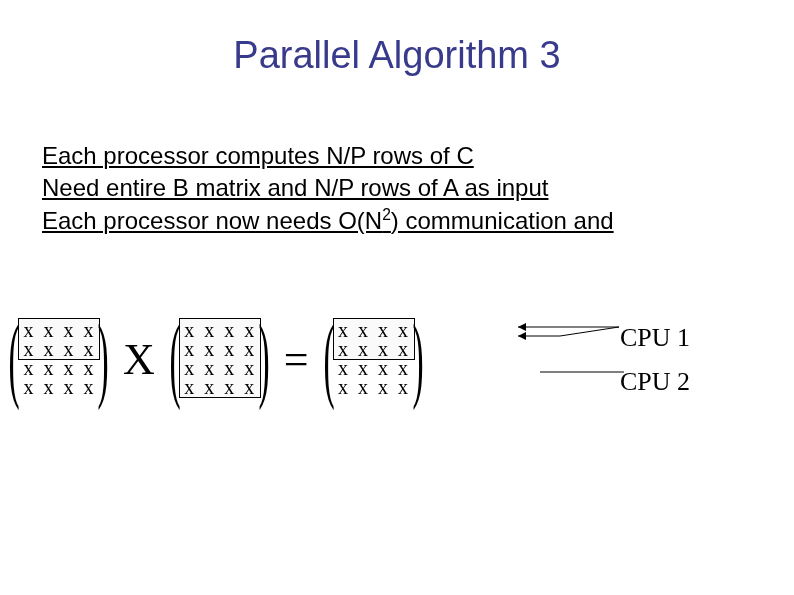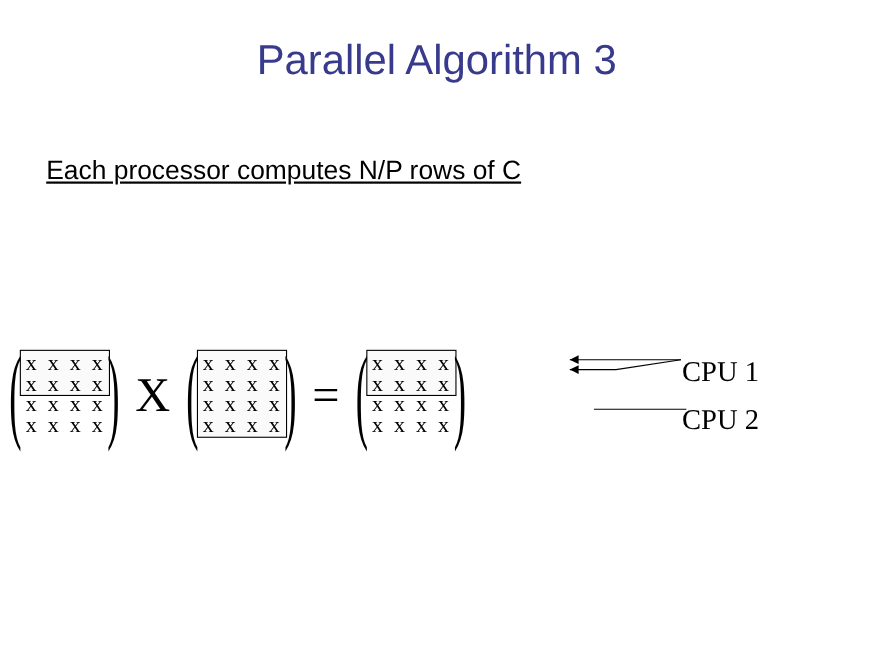--- a/index.html
+++ b/index.html
@@ -121,20 +121,24 @@
 </style>
 </head>
 <body>
 
 <div class="slide">
 
   <div class="title">Parallel Algorithm 3</div>
 
   <div class="body-text">
     <span class="line">Each processor computes N/P rows of C</span>
+    <span class="line">Need entire B matrix and N/P rows of A as input</span>
+    <span class="line">
+      <span>Each processor now needs O(N</span><sup>2</sup><span>) communication and</span>
+    </span>
   </div>
 
   <div class="diagram-row">
 
     <div class="matrix">
       <span class="paren left">(</span>
       <div class="grid">
         <div class="mrow">
             <span>x</span>
             <span>x</span>

